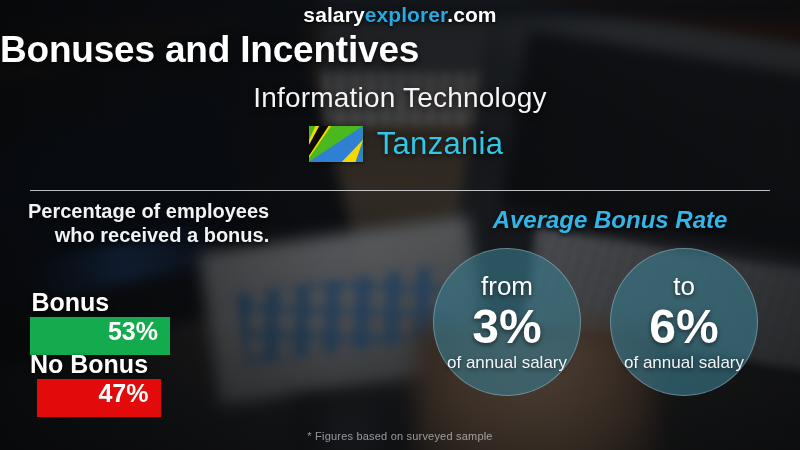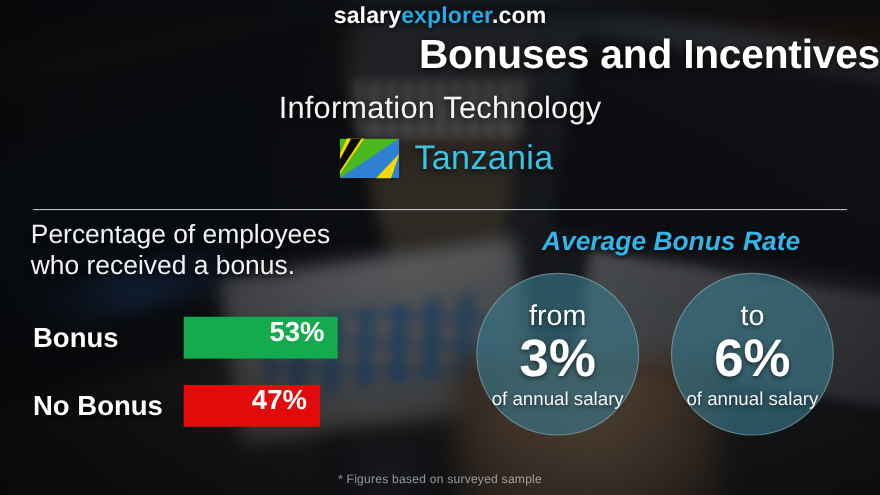--- a/index.html
+++ b/index.html
@@ -147,21 +147,21 @@
     font-size: 21px;
     font-weight: bold;
     letter-spacing: .1px;
     color: #ffffff;
     text-shadow: 0 1px 3px rgba(0,0,0,.85);
   }
   .brand .accent { color: #27a9e1; }
 
   .title {
     position: absolute; top: 29px; left: 0; right: 0;
-    text-align: right;
+    text-align: left;
     font-size: 37px;
     font-weight: bold;
     color: #ffffff;
     letter-spacing: -.2px;
     text-shadow: 0 2px 6px rgba(0,0,0,.8);
   }
   .subtitle {
     position: absolute; top: 82px; left: 0; right: 0;
     text-align: center;
     font-size: 28px;
@@ -208,26 +208,27 @@
   }
 
   .divider {
     position: absolute; left: 30px; right: 30px; top: 190px;
     height: 1px; background: rgba(235,238,240,.80);
   }
 
   
   .lead {
     position: absolute; left: 28px; top: 200px;
-    font-size: 24px; font-weight: 400; line-height: 1.18;
+    font-size: 20px; font-weight: 700; line-height: 1.18;
     color: #f0f2f4;
     text-shadow: 0 2px 5px rgba(0,0,0,.8);
-  }
-
-  .bar-row { position: absolute; display: flex; align-items: center; }
+    text-align: right;
+  }
+
+  .bar-row { position: absolute; display: flex; align-items: center; flex-direction: column; }
   .bar-row.r1 { left: 30px; top: 288px; }
   .bar-row.r2 { left: 30px; top: 350px; }
   .bar-label {
     width: 137px;
     font-size: 25px; font-weight: bold; color: #ffffff;
     text-shadow: 0 2px 5px rgba(0,0,0,.85);
   }
   .bar {
     height: 38px;
     display: flex; align-items: flex-start; justify-content: flex-end;

